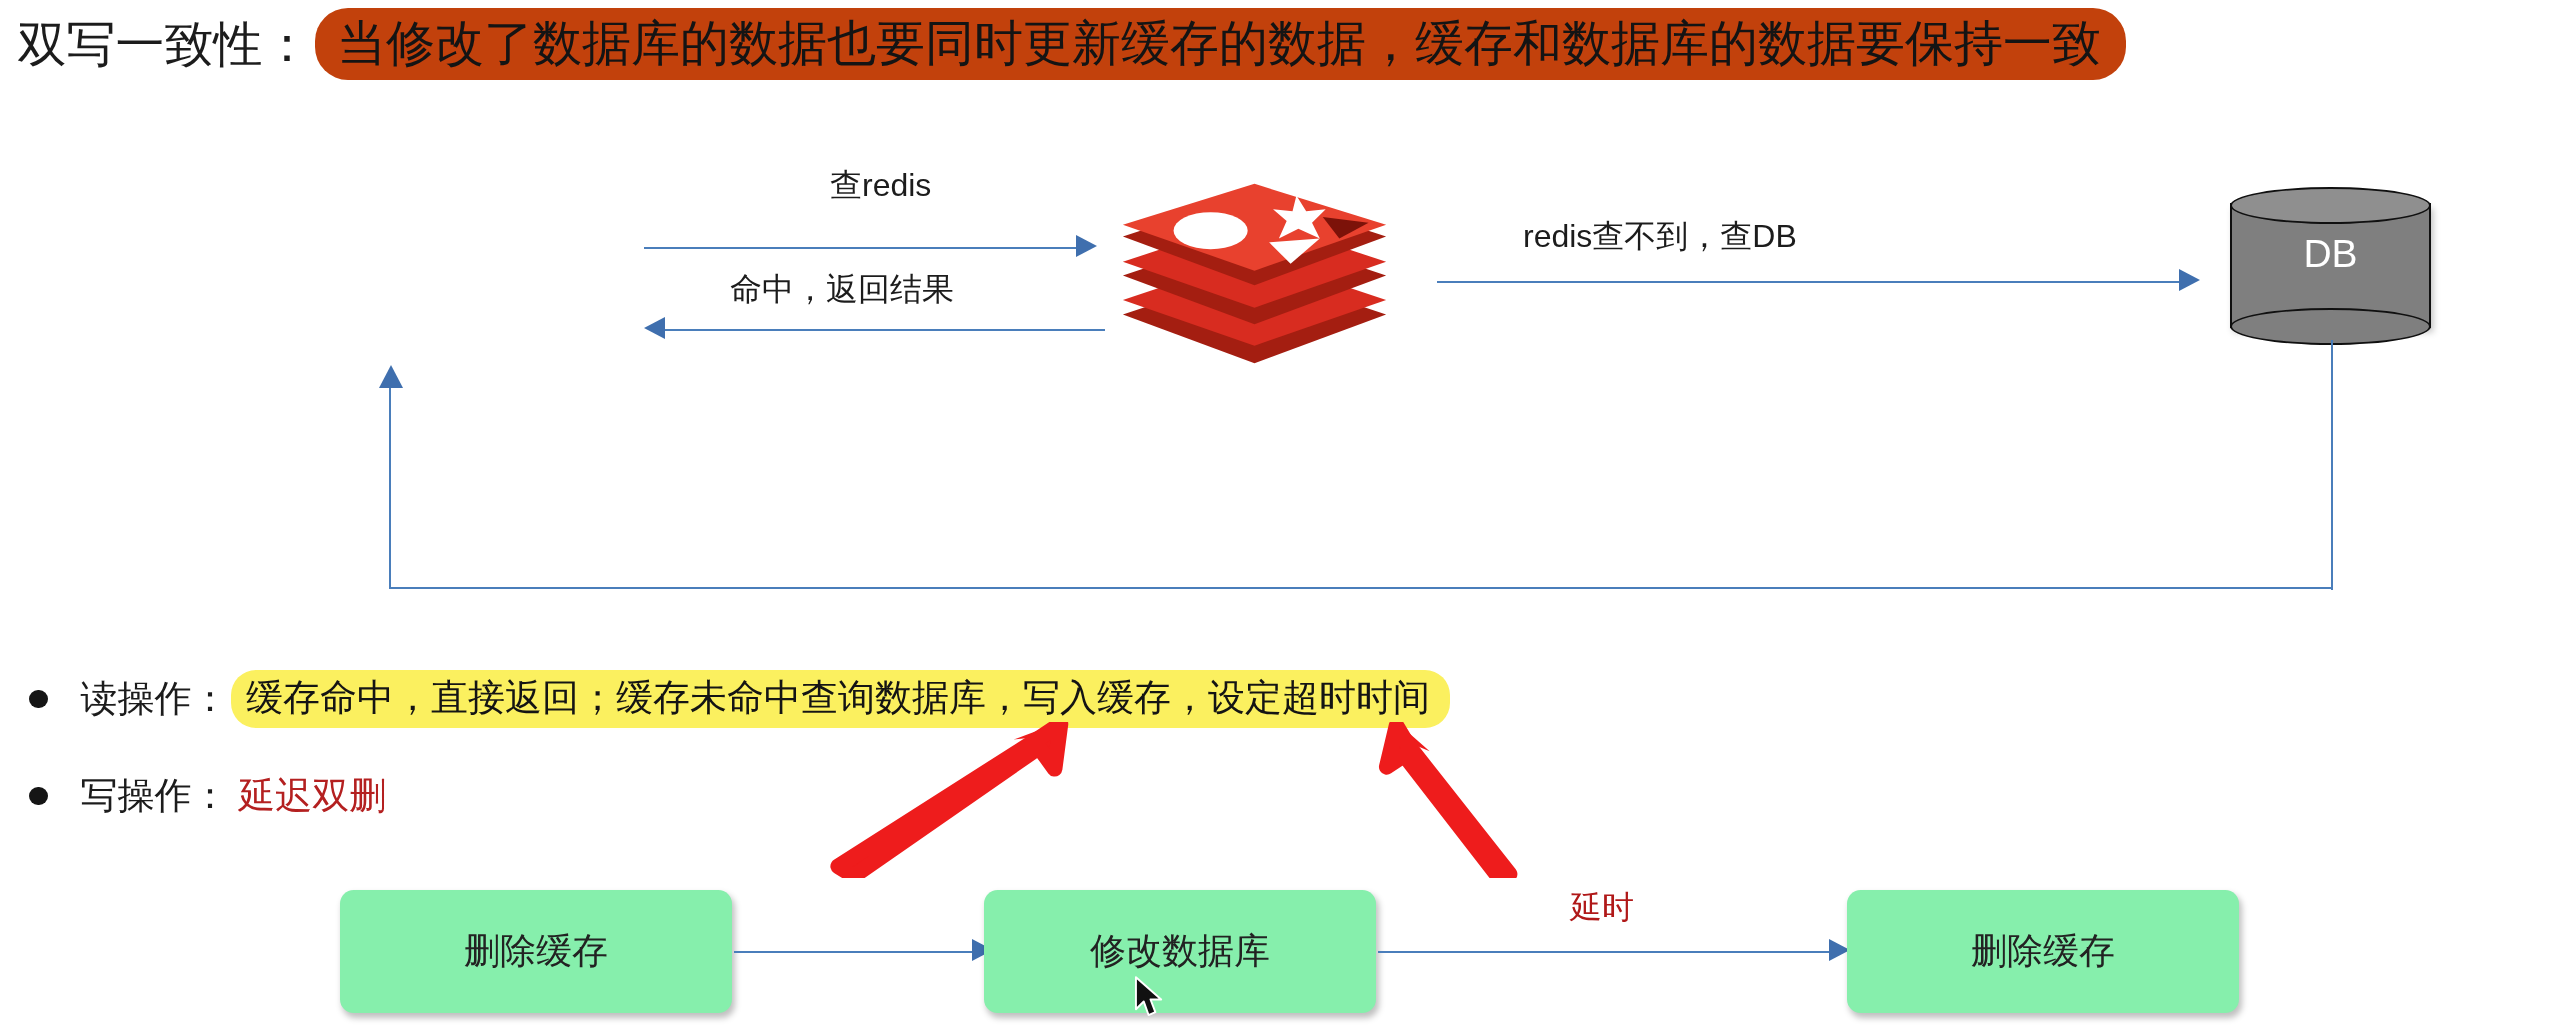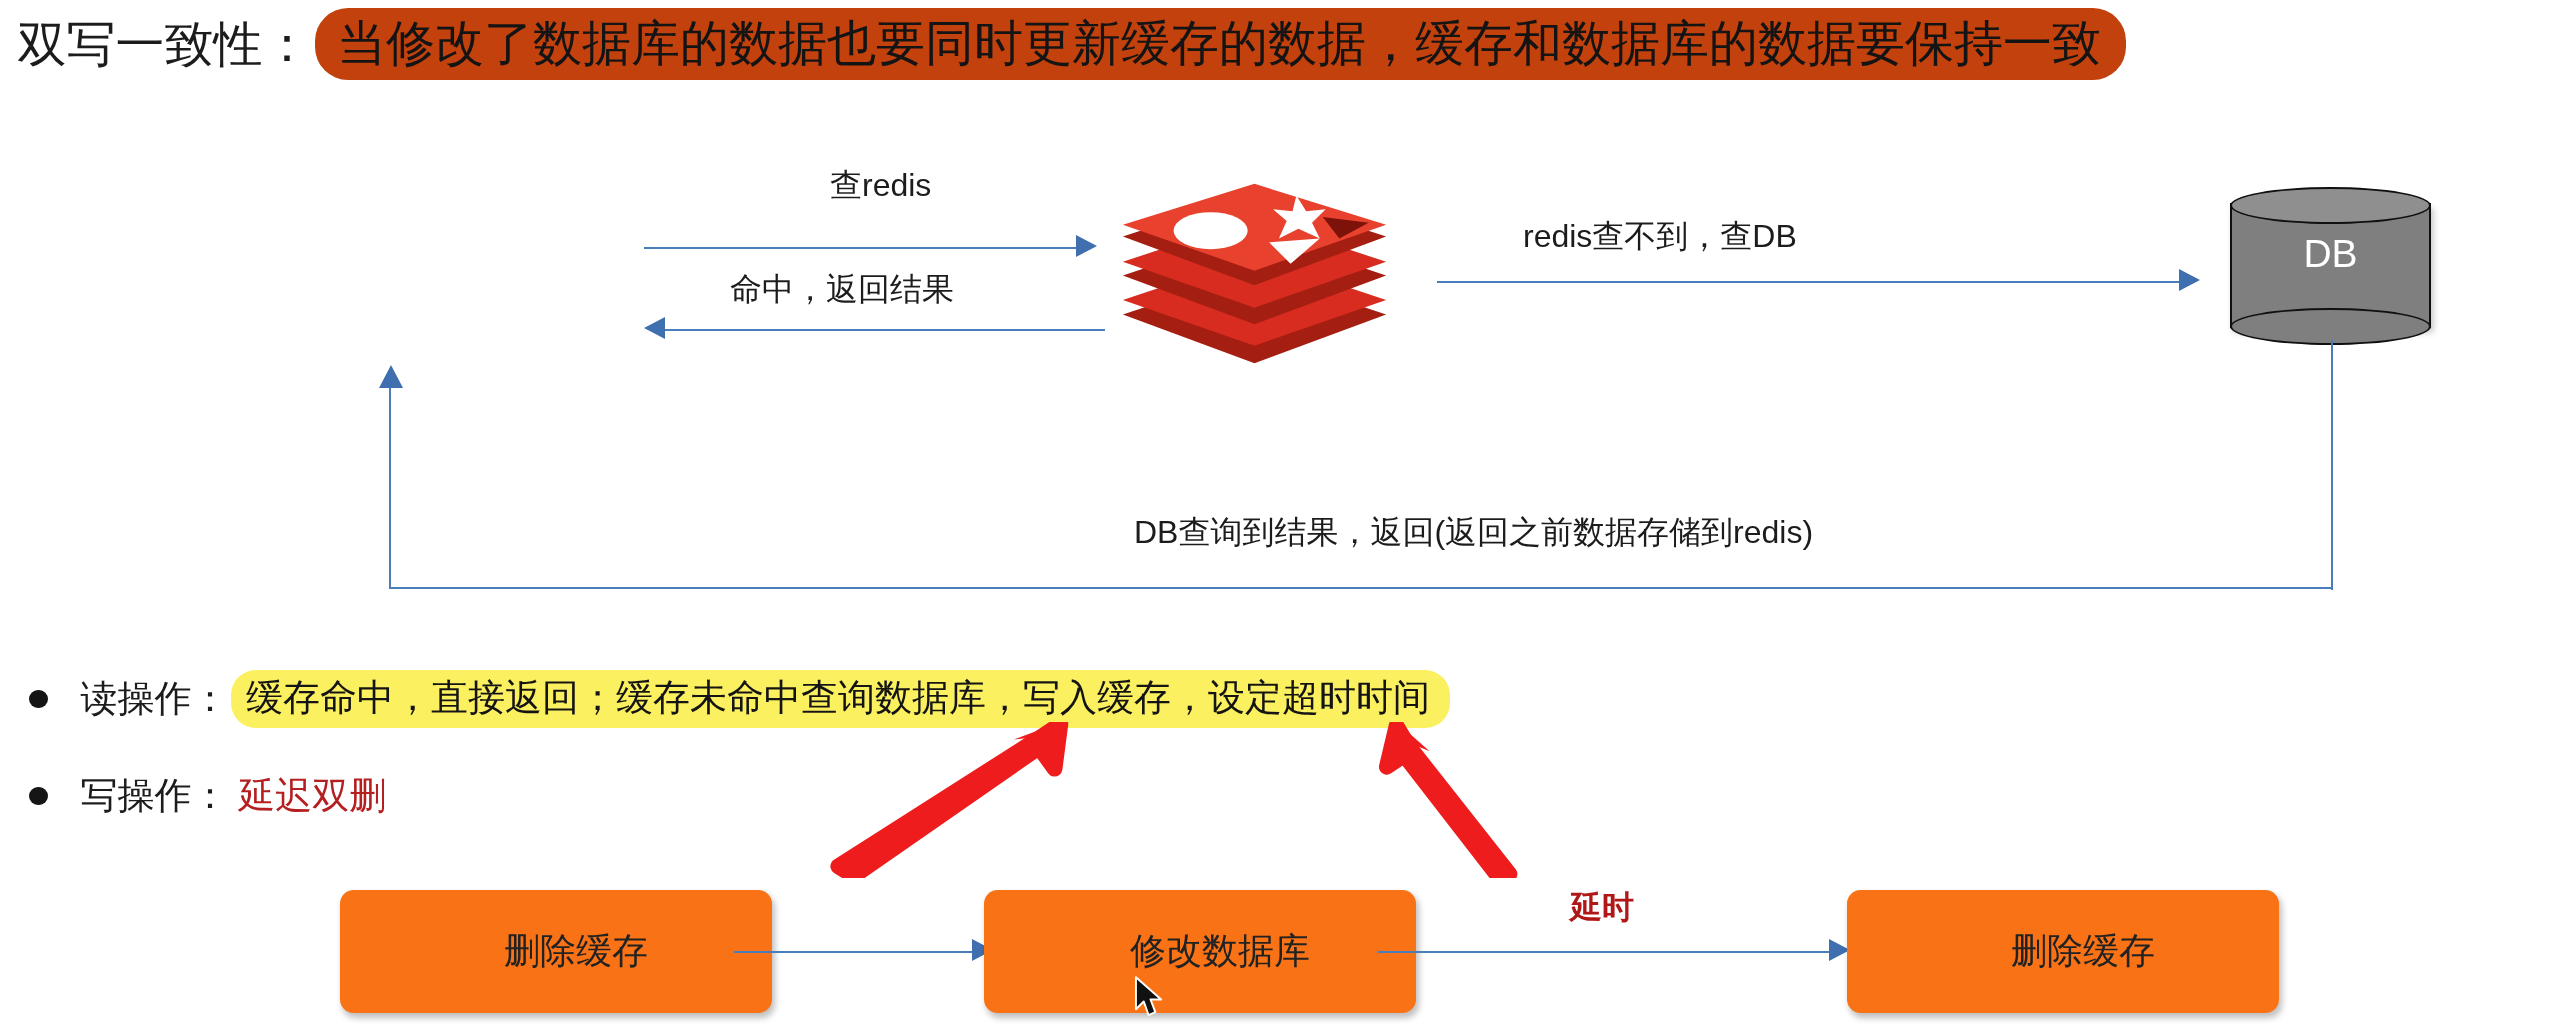--- a/index.html
+++ b/index.html
@@ -51,29 +51,28 @@
     border-radius: 17.6px;
     box-shadow: 2.9px 3.9px 5.9px rgba(0,0,0,0.22);
     display: flex;
     align-items: center;
     justify-content: center;
     font-size: 36px;
     color: #222222;
   }
   .node-blue {
     position: absolute;
-    background: #f97316;
+    background: #86efac;
     border-radius: 13.7px;
     box-shadow: 2.9px 4.9px 6.8px rgba(0,0,0,0.25);
     display: flex;
     align-items: center;
     justify-content: center;
     font-size: 36px;
     color: #222222;
-    padding-left: 40px;
   }
 
   
   .cyl {
     position: absolute;
     width: 203px;
     height: 156px;
     padding-left: 28px;
   }
   .cyl-body {
@@ -118,21 +117,20 @@
 
   
   .arrow-label {
     position: absolute;
     font-size: 32px;
     color: #1c1c1c;
     white-space: nowrap;
   }
   .arrow-label.red {
     color: #b01818;
-    font-weight: bold;
   }
   .hline {
     position: absolute;
     height: 0;
     border-top: 2.9px solid #4a7ebb;
   }
   .vline {
     position: absolute;
     width: 0;
     border-left: 2.9px solid #4a7ebb;
@@ -244,21 +242,20 @@
     <div class="cyl-body"></div>
     <div class="cyl-bottom"></div>
     <div class="cyl-top"></div>
     <div class="cyl-label">DB</div>
   </div>
 
   <div class="vline" style="left:2331px; top:340px; height:250px;"></div>
   <div class="hline" style="left:389px; top:587px; width:1944px;"></div>
   <div class="vline" style="left:389px; top:388px; height:201px;"></div>
   <div class="tri-up" style="left:379px; top:365px;"></div>
-  <div class="arrow-label" style="left:1134px; top:511px;">DB查询到结果，返回(返回之前数据存储到redis)</div>
 
   <div class="bullet-row" style="left:29px; top:670px;">
     <span class="bullet-dot"></span>
     <span class="bullet-text">读操作：</span>
     <span class="bullet-hl">缓存命中，直接返回；缓存未命中查询数据库，写入缓存，设定超时时间</span>
   </div>
 
   <div class="bullet-row" style="left:29px; top:771px;">
     <span class="bullet-dot"></span>
     <span class="bullet-text">写操作：</span>

